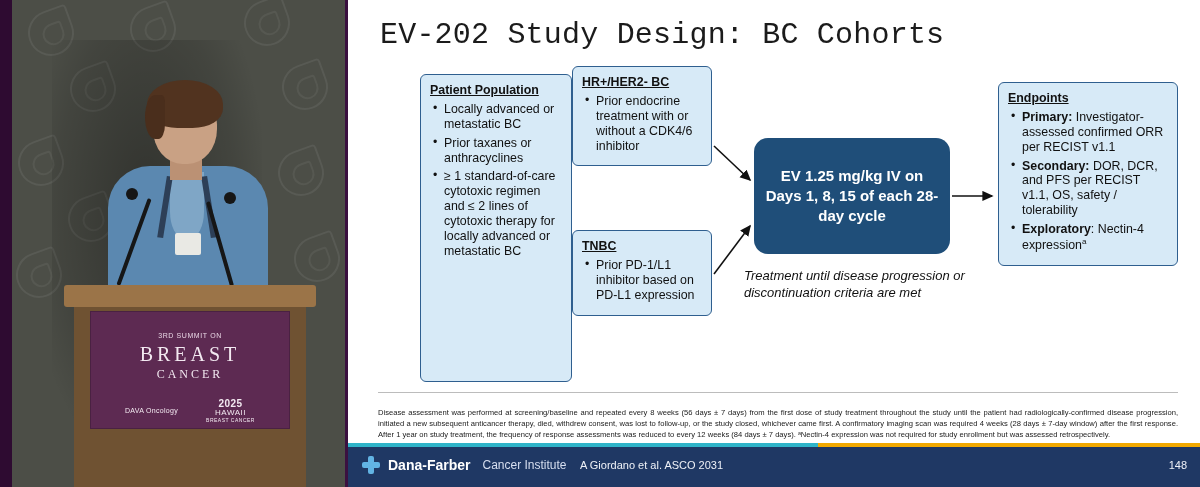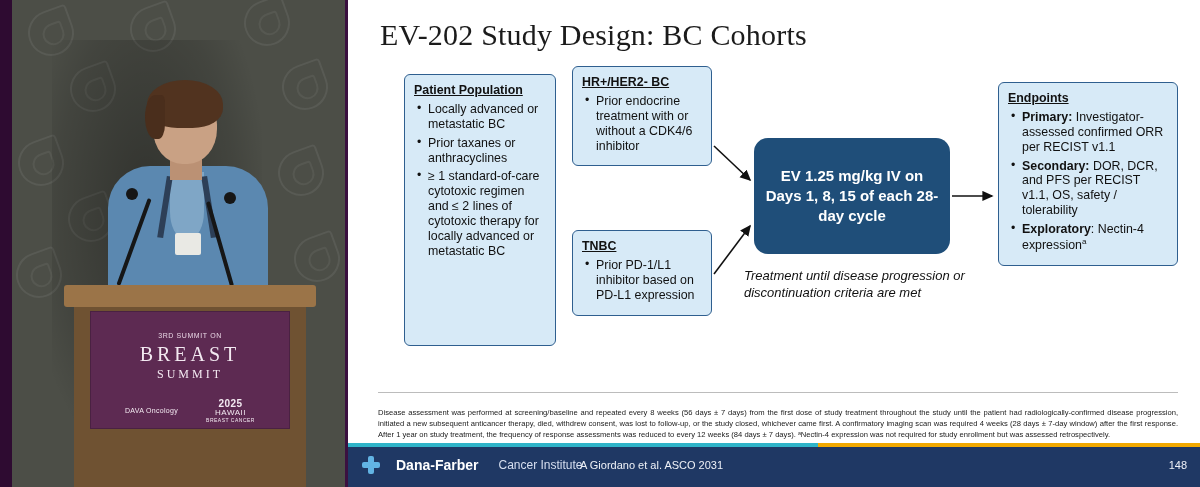--- a/index.html
+++ b/index.html
@@ -154,21 +154,21 @@
     border-left: 3px solid #3b1040;
   }
   #slide-inner {
     position: absolute; left: 0; top: 0; width: 855px; height: 487px;
     padding: 14px 22px 0 28px;
   }
   #slide-title {
     font-size: 30px;
     color: #1b1b1b;
     font-weight: normal;
-    font-family: Liberation Serif, serif;
+    font-family: Liberation Mono, monospace;
     margin: 4px 0 0 4px;
     letter-spacing: .2px;
   }
 
   #diagram {
     position: relative;
     width: 815px; height: 300px;
     margin-top: 10px;
   }
   .box {
@@ -191,21 +191,21 @@
     margin: 0; padding: 0 0 0 14px; list-style: none;
   }
   ul.bul li {
     position: relative; margin: 4px 0 4px 0;
   }
   ul.bul li:before {
     content: "•";
     position: absolute; left: -11px; top: -1px;
   }
 
-  #box-population { left: 28px; top: 12px; width: 152px; height: 272px; }
+  #box-population { left: 44px; top: 12px; width: 152px; height: 308px; }
   #box-hrher2 { left: 196px; top: 4px; width: 140px; }
   #box-tnbc { left: 196px; top: 168px; width: 140px; }
 
   #box-treatment {
     position: absolute;
     left: 378px; top: 76px; width: 196px; height: 116px;
     background: #1f4e79;
     border-radius: 14px;
     color: #fff;
     display: flex; align-items: center; justify-content: center;
@@ -250,21 +250,21 @@
     width: 855px; height: 40px;
     background: #1f3864;
     color: #fff;
   }
   #footer-accent {
     position: absolute; left: 0; top: -4px; width: 855px; height: 4px;
     background: linear-gradient(to right,#2fb4c9 0%, #2fb4c9 55%, #f2a900 55%, #f2a900 100%);
   }
   #footer-left {
     position: absolute; left: 14px; top: 9px;
-    display: flex; align-items: center; gap: 16px;
+    display: flex; align-items: center; gap: 8px;
   }
   #df-mark {
     position: relative; width: 18px; height: 18px;
   }
   #df-mark:before, #df-mark:after {
     content:""; position: absolute; background: #62b4e4;
   }
   #df-mark:before { left: 6px; top: 0; width: 6px; height: 18px; border-radius: 2px;}
   #df-mark:after { left: 0; top: 6px; width: 18px; height: 6px; border-radius: 2px;}
   #df-name { font-size: 14px; font-weight: bold; }
@@ -318,21 +318,21 @@
       <div class="mic-stem" style="left:206px;top:200px;height:88px;transform:rotate(-16deg);"></div>
       <div class="mic-head" style="left:212px;top:192px;"></div>
 
       <div id="podium-base"></div>
       <div id="podium-body"></div>
       <div id="podium-top"></div>
 
       <div id="podium-sign">
         <div id="sign-top">3RD SUMMIT ON</div>
         <div id="sign-breast">BREAST</div>
-        <div id="sign-cancer">SUMMIT</div>
+        <div id="sign-cancer">CANCER</div>
         <div id="sign-row">
           <div id="sign-dava">DAVA Oncology</div>
           <div id="sign-hawaii">
             <div class="yr">2025</div>
             <div>HAWAII</div>
             <div style="font-size:5px">BREAST CANCER</div>
           </div>
         </div>
       </div>
     </div>

